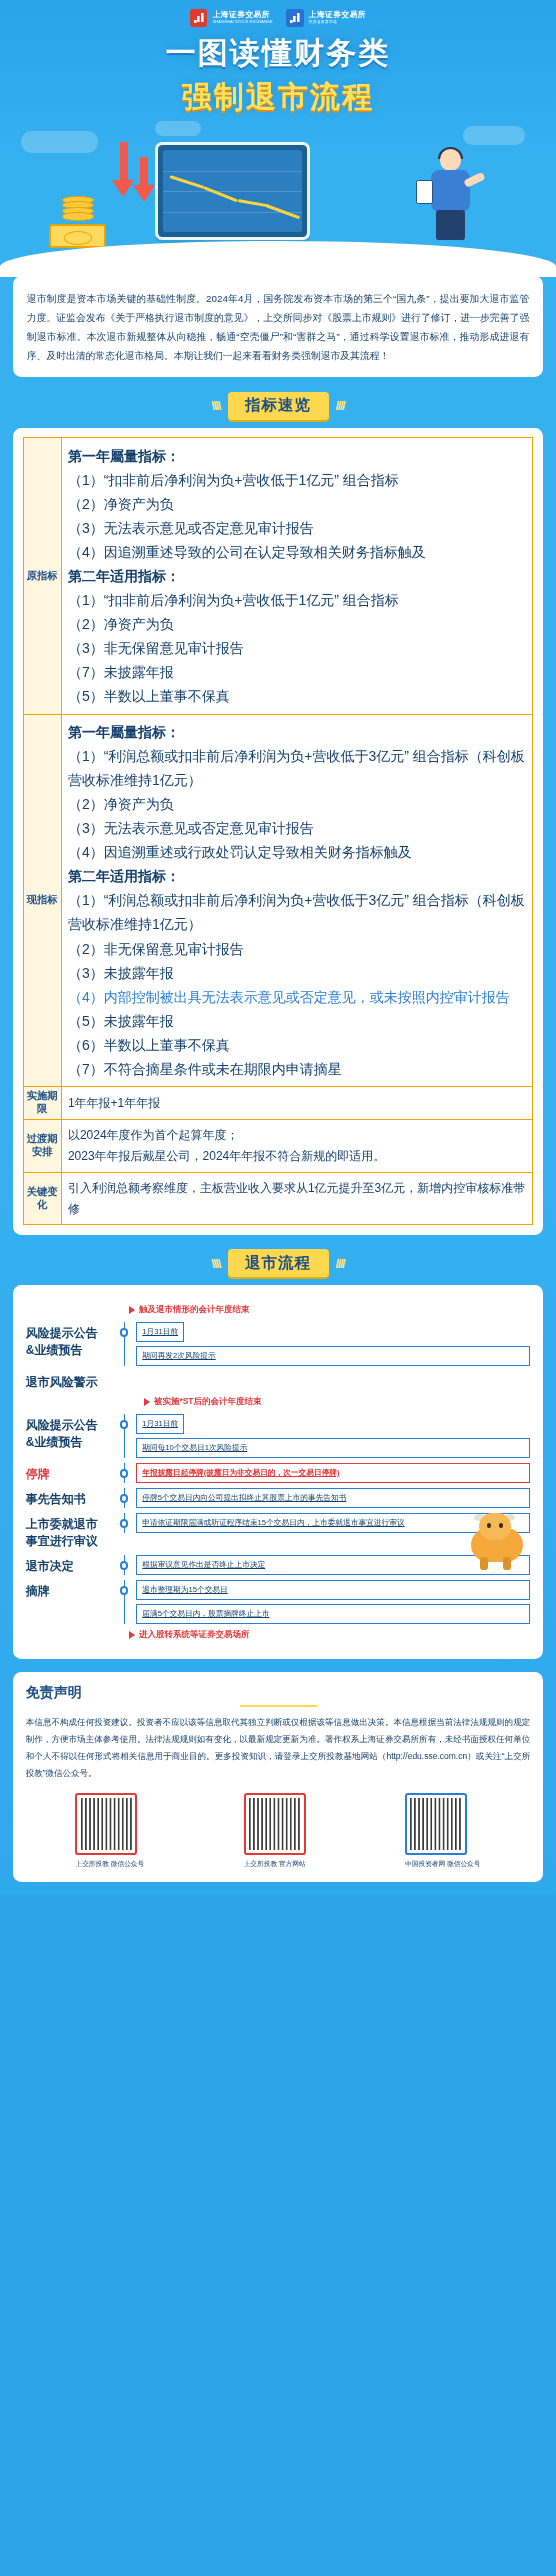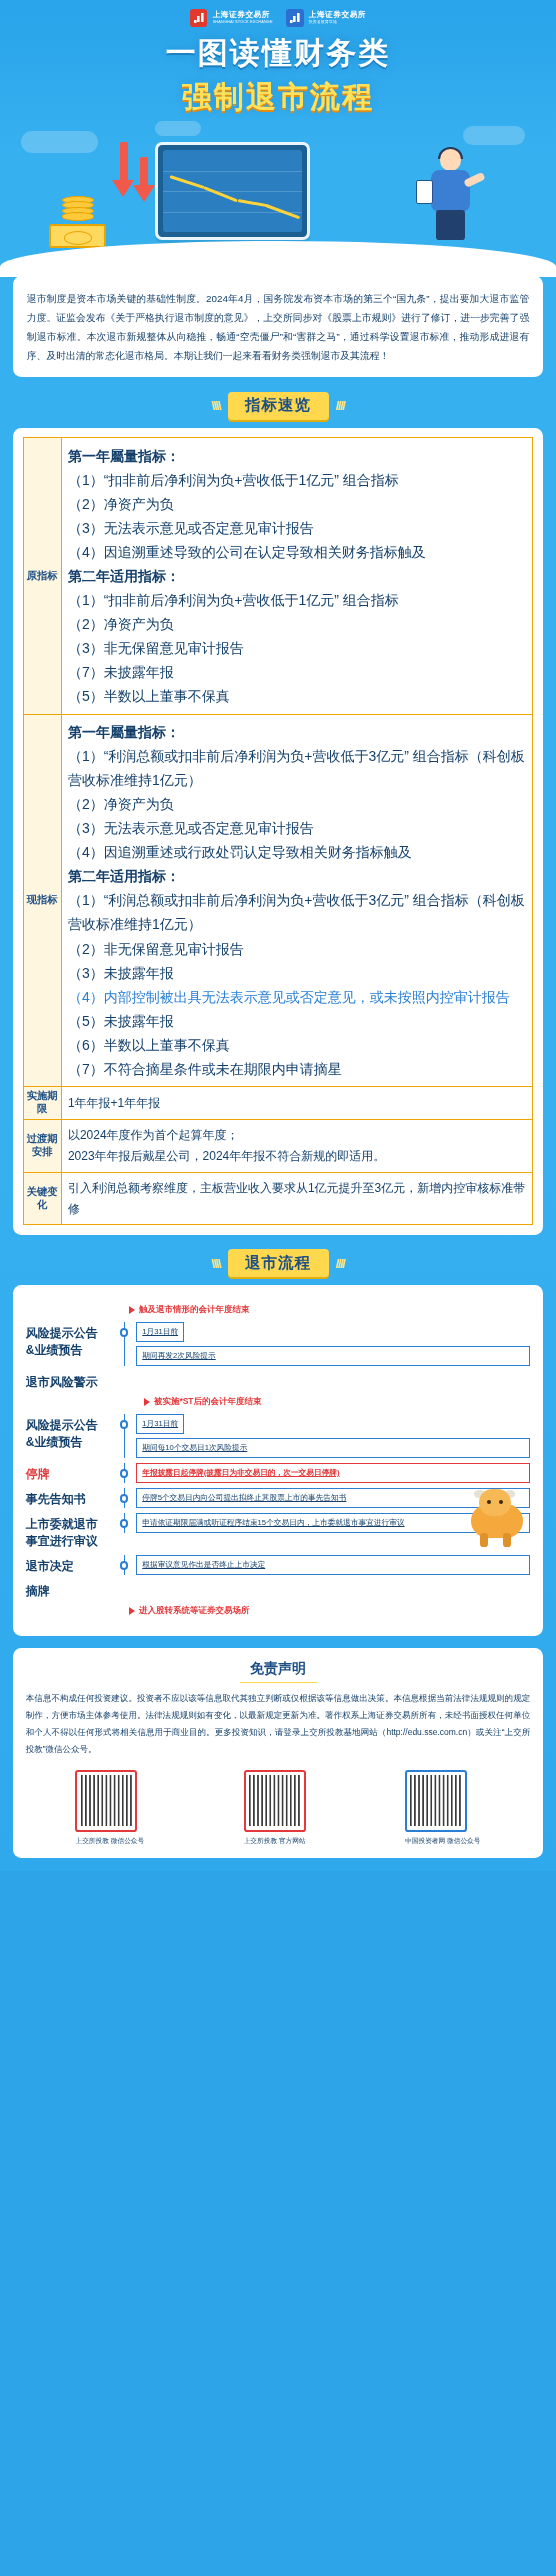--- a/index.html
+++ b/index.html
@@ -118,21 +118,21 @@
 
   .mascot { position:absolute; right:5.2px; bottom:77px; width:62px; height:62px;}
   .m-body{ position:absolute; left:5.2px; top:16.5px; width:52px; height:34px; border-radius:17.5px; background:#f5a83c;}
   .m-head{ position:absolute; left:12.4px; top:2.1px; width:32px; height:27px; border-radius:13.4px; background:#f7b955;}
   .m-horn{ position:absolute; width:10.3px;height:7.2px;border-radius:50%;background:#e7e2d6;}
   .m-eye{ position:absolute; width:4.1px;height:4.1px;border-radius:50%;background:#3a2a17;}
   .m-leg{ position:absolute; top:46px; width:8.2px;height:13.4px;border-radius:3.1px;background:#e0922a;}
 
   
   .disclaim-card { background:#fff; border-radius:8.2px; margin:12.4px 13.4px 0; padding:5.2px 12.4px 13.4px; }
-  .disclaim-title { text-align:center; font-size:14px; font-weight:bold; color:#1d4f86; padding:7.2px 0 3.1px;}
+  .disclaim-title { text-align:left; font-size:14px; font-weight:bold; color:#1d4f86; padding:7.2px 0 3.1px;}
   .disclaim-rule { height:1.5px; background:#ffd84d; width:77px; margin:0 auto 7.2px;}
   .disclaim-body { font-size:8.5px; line-height:2.0; color:#14406b; text-align:justify;}
 
   .qr-row { display:flex; justify-content:space-around; margin-top:11.3px; }
   .qr-item { text-align:center; }
   .qr-box { width:62px; height:62px; border:2.1px solid #e4393c; border-radius:3.1px; padding:3.1px; background:#fff;}
   .qr-inner { width:100%; height:100%;
      background-image:
        linear-gradient(90deg,#1a1a1a 50%, #fff 50%),
        linear-gradient(#1a1a1a 50%, #fff 50%);
@@ -353,20 +353,26 @@
         <div class="flow-left">退市决定</div>
         <div class="flow-right">
           <div class="dot"></div>
           <div class="box wide">根据审议意见作出是否终止上市决定</div>
         </div>
       </div>
 
 
       <div class="flow-row">
         <div class="flow-left">摘牌</div>
+        <div class="flow-right">
+          <div class="dot"></div>
+          <div class="box wide">退市整理期为15个交易日</div>
+          <div style="height:4.1px"></div>
+          <div class="box wide">届满5个交易日内，股票摘牌终止上市</div>
+        </div>
       </div>
 
       <div class="milestone" style="margin-left:103px">
         <div class="tri"></div>
         <div class="ms-text">进入股转系统等证券交易场所</div>
       </div>
 
       <div class="mascot">
         <div class="m-horn" style="left:8.2px; top:3.1px;"></div>
         <div class="m-horn" style="left:39px; top:3.1px;"></div>

